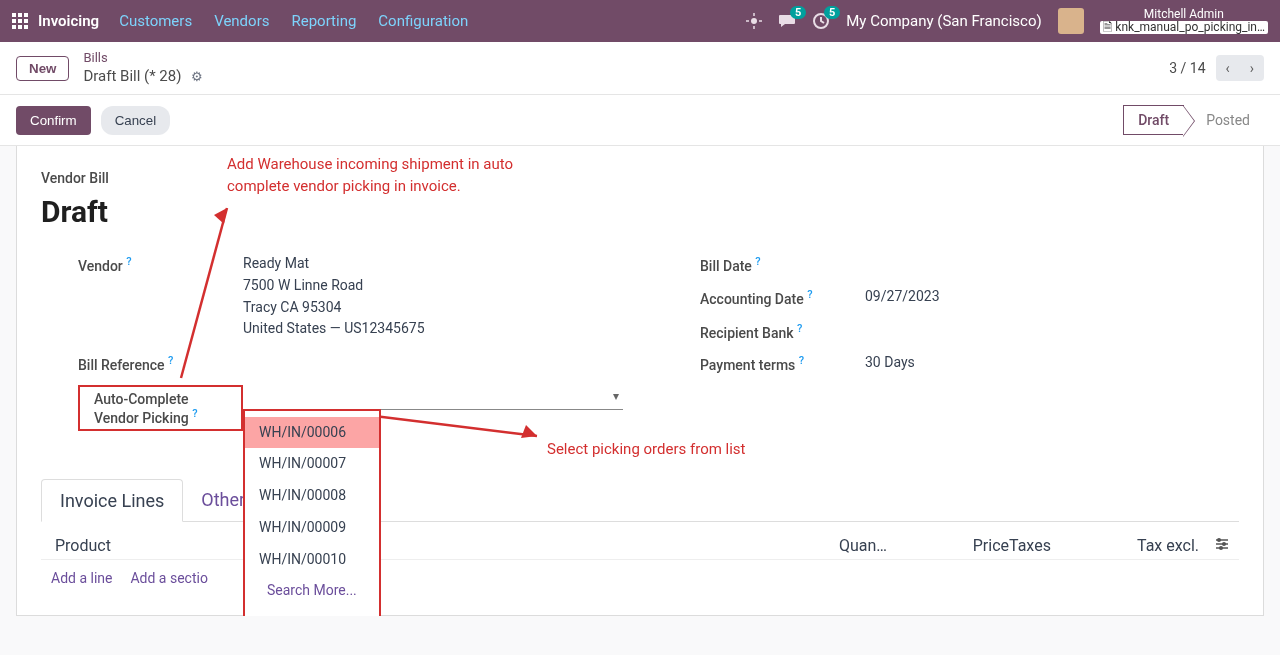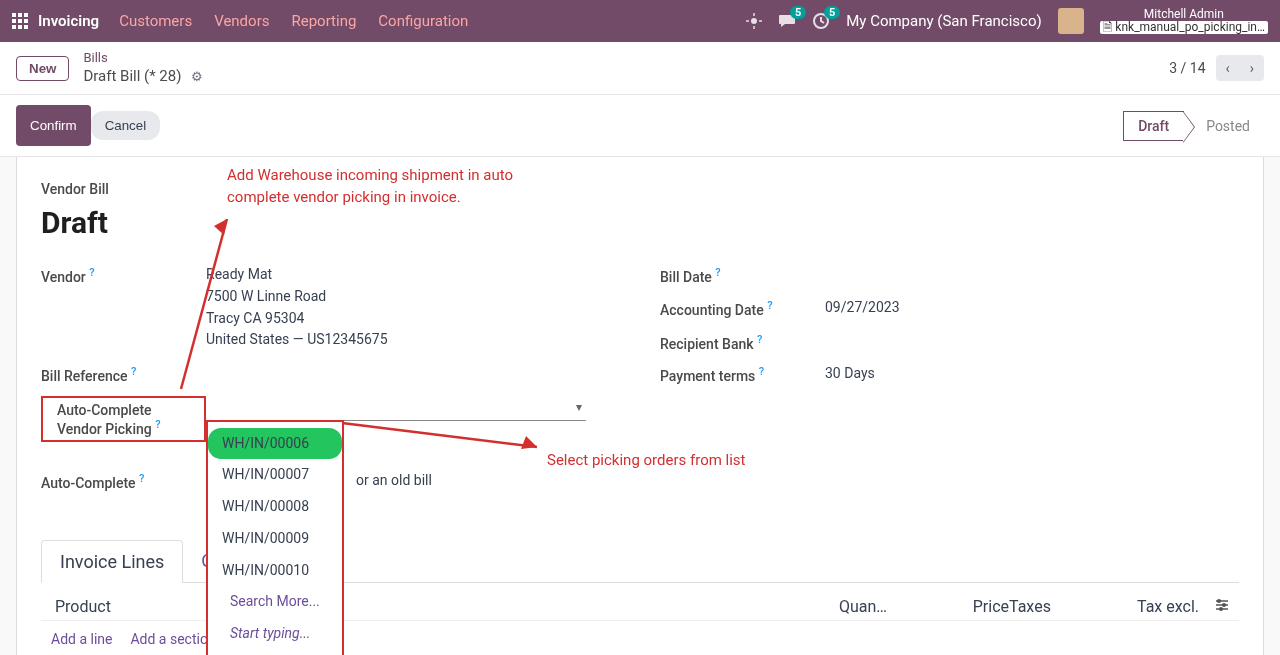--- a/index.html
+++ b/index.html
@@ -14,21 +14,21 @@
     background: #714b67;
     color: #fff;
     height: 42px;
     display: flex;
     align-items: center;
     padding: 0 12px;
     font-size: 15px;
   }
   .navbar .apps-icon { width:16px; height:16px; margin-right:10px; display:inline-block; }
   .navbar .brand { font-weight:600; color:#fff; margin-right:20px; }
-  .navbar .nav-item { color:#fca5a5; margin-right:22px; cursor:pointer; }
+  .navbar .nav-item { color:#7dd3fc; margin-right:22px; cursor:pointer; }
   .navbar .spacer { flex:1; }
   .navbar .right-group { display:flex; align-items:center; gap:16px; }
   .navbar .right-group > * { display:flex; align-items:center; }
   .navbar .badge-wrap { position:relative; }
   .navbar .badge {
     position:absolute; top:-6px; right:-10px;
     background:#00a09d; color:#fff;
     border-radius:8px; font-size:11px; padding:0 5px; font-weight:700;
   }
   .navbar .company { color:#fff; }
@@ -53,21 +53,21 @@
   .pager { display:flex; align-items:center; gap:10px; color:#4b4b4b; }
   .pager .btns { background:#e7e9ed; border-radius:4px; display:flex; }
   .pager .btns span { padding:5px 10px; cursor:pointer; color:#5f5f5f; }
   
   .actionbar {
     background:#fff; padding:10px 16px; border-bottom:1px solid #e5e5e5;
     display:flex; align-items:center;
   }
   .btn-primary {
     background:#714b67; color:#fff; border:none; border-radius:4px;
-    padding:13px 14px; font-weight:500; cursor:pointer; 
+    padding:7px 14px; font-weight:500; cursor:pointer; margin-right:10px;
   }
   .btn-secondary {
     background:#e7e9ed; color:#374151; border:none; border-radius:12px;
     padding:7px 14px; cursor:pointer;
   }
   .status { display:flex; align-items:center; margin-left:auto; }
   .status .arrow-btn {
     padding:6px 14px; border:1px solid #714b67; color:#714b67; background:#fff;
     position:relative; font-weight:500;
   }
@@ -88,41 +88,41 @@
   
   .form-card {
     margin:0 16px; background:#fff; border:1px solid #dcdcdc; border-top:none;
     padding:24px 24px 10px; min-height:470px; position:relative;
   }
   .label-small { color:#4a4a4a; font-size:14px; font-weight:500; }
   .help { color:#1d9bf0; font-size:11px; vertical-align:super; cursor:pointer; }
   h1.draft-h1 { font-size:30px; font-weight:700; color:#1f1f1f; margin-top:8px; margin-bottom:24px; }
 
   .form-grid { display:flex; gap:40px; }
-  .form-left, .form-right { flex:1; }
+  .form-left, .form-right { flex:1;margin-left:37px; }
   .field-row { display:flex; margin-bottom:12px; align-items:flex-start; }
   .field-row .fl { width:165px; color:#4a4a4a; font-weight:500; font-size:14px; padding-top:2px; }
   .field-row .fv { flex:1; color:#374151; font-size:14px; line-height:1.55; }
   .field-row.highlight .fl { border:2px solid #d32f2f; padding:4px 14px; width:165px; }
 
   .m2m-input-wrap {
     position:relative; width:380px;
   }
   .m2m-input {
     width:100%; border:none; border-bottom:1px solid #888; padding:4px 22px 4px 2px;
     font-size:14px; background:transparent; outline:none;
   }
   .m2m-caret { position:absolute; right:4px; top:2px; color:#666; pointer-events:none; font-size:12px; }
   .dropdown {
     position:absolute; top:24px; left:0; width:138px;
     border:2px solid #d32f2f; background:#fff; z-index:10;
     padding:6px 0;
   }
   .dropdown .opt { padding:5px 14px; font-size:14px; cursor:pointer; color:#374151;}
-  .dropdown .opt.hov { background:#22c55e;border-radius:13px; }
+  .dropdown .opt.hov { background:#fca5a5; }
   .dropdown .more { padding:5px 14px 5px 22px; color:#6b4e9b; font-size:14px; cursor:pointer; }
   .dropdown .typing { padding:5px 14px 5px 22px; color:#6b4e9b; font-style:italic; font-size:14px; cursor:pointer; }
 
   .placeholder-muted { color:#888; }
 
   
   .tabs { margin-top:36px; border-bottom:1px solid #ddd; display:flex; }
   .tab { padding:10px 18px; color:#6b4e9b; cursor:pointer; font-size:18px; }
   .tab.active { border:1px solid #ddd; border-bottom:1px solid #fff; margin-bottom:-1px; background:#fff; color:#374151; border-radius:4px 4px 0 0; }
 
@@ -270,24 +270,20 @@
               <div class="opt">WH/IN/00007</div>
               <div class="opt">WH/IN/00008</div>
               <div class="opt">WH/IN/00009</div>
               <div class="opt">WH/IN/00010</div>
               <div class="more">Search More...</div>
               <div class="typing">Start typing...</div>
             </div>
           </div>
         </div>
       </div>
-      <div class="field-row" style="margin-top:28px;">
-        <div class="fl"><span>Auto-Complete</span> <span class="help">?</span></div>
-        <div class="fv placeholder-muted" style="padding-left:150px;"><span>or an old bill</span></div>
-      </div>
     </div>
 
     <div class="form-right">
       <div class="field-row">
         <div class="fl"><span>Bill Date</span> <span class="help">?</span></div>
         <div class="fv"></div>
       </div>
       <div class="field-row">
         <div class="fl"><span>Accounting Date</span> <span class="help">?</span></div>
         <div class="fv">09/27/2023</div>

